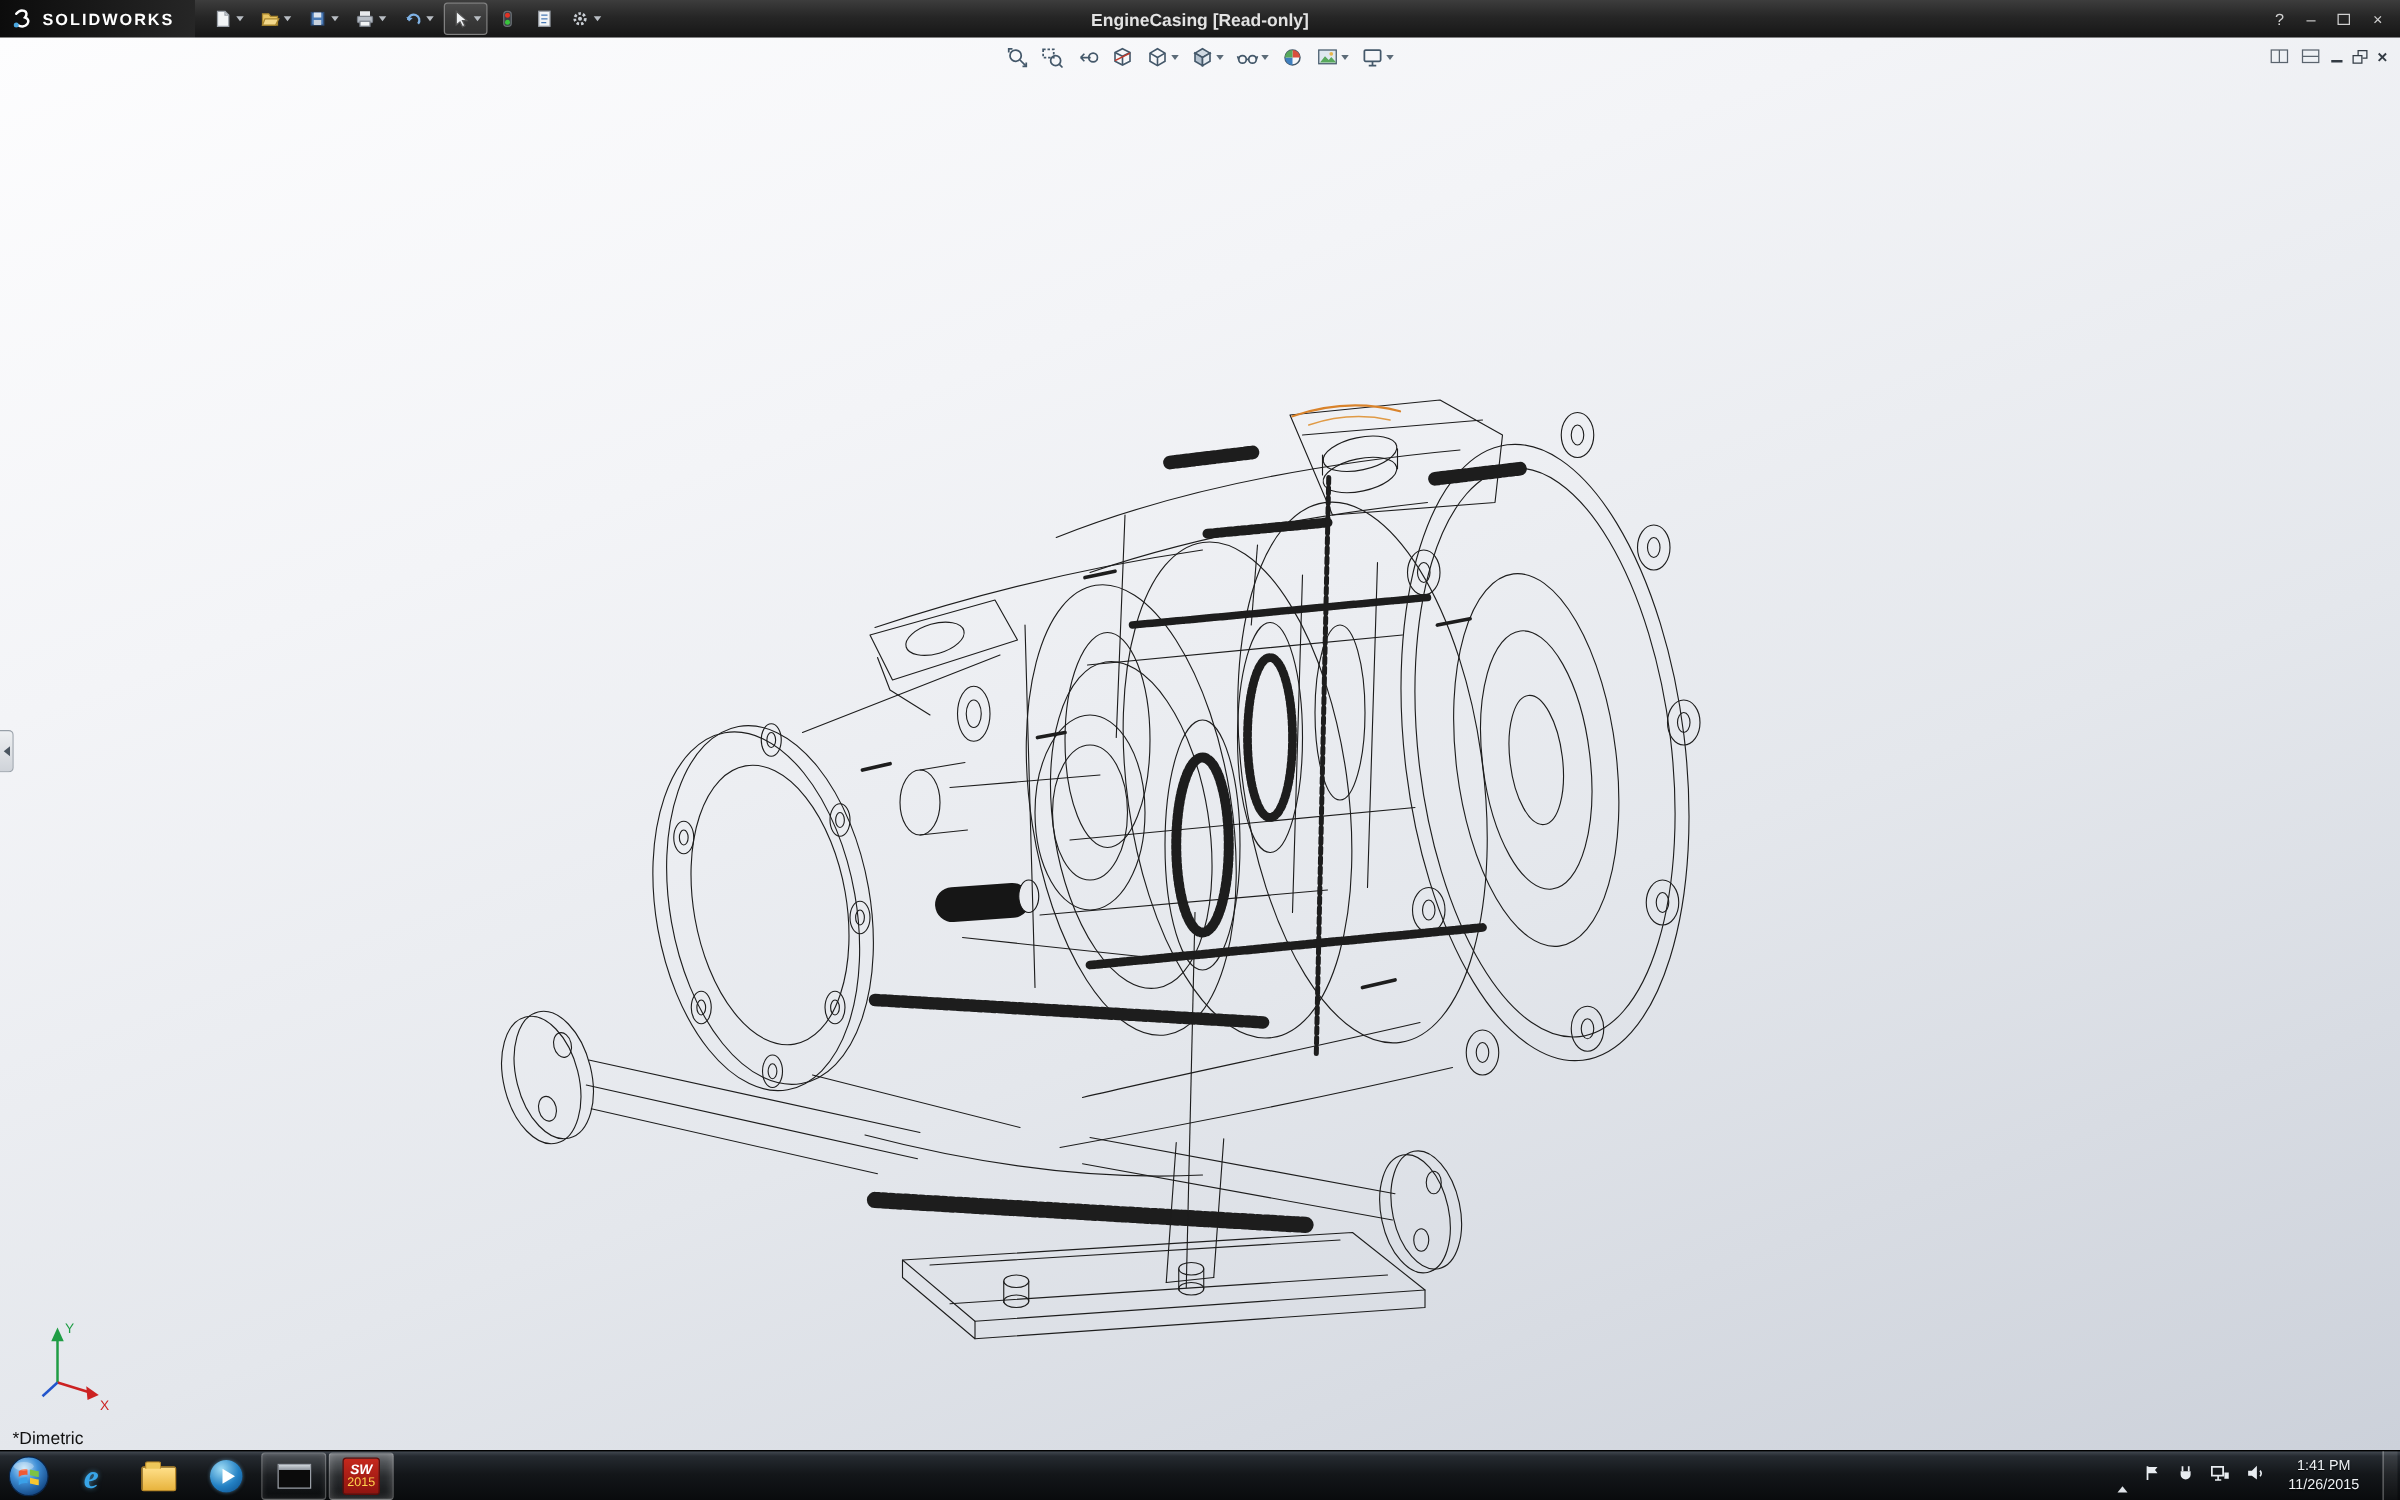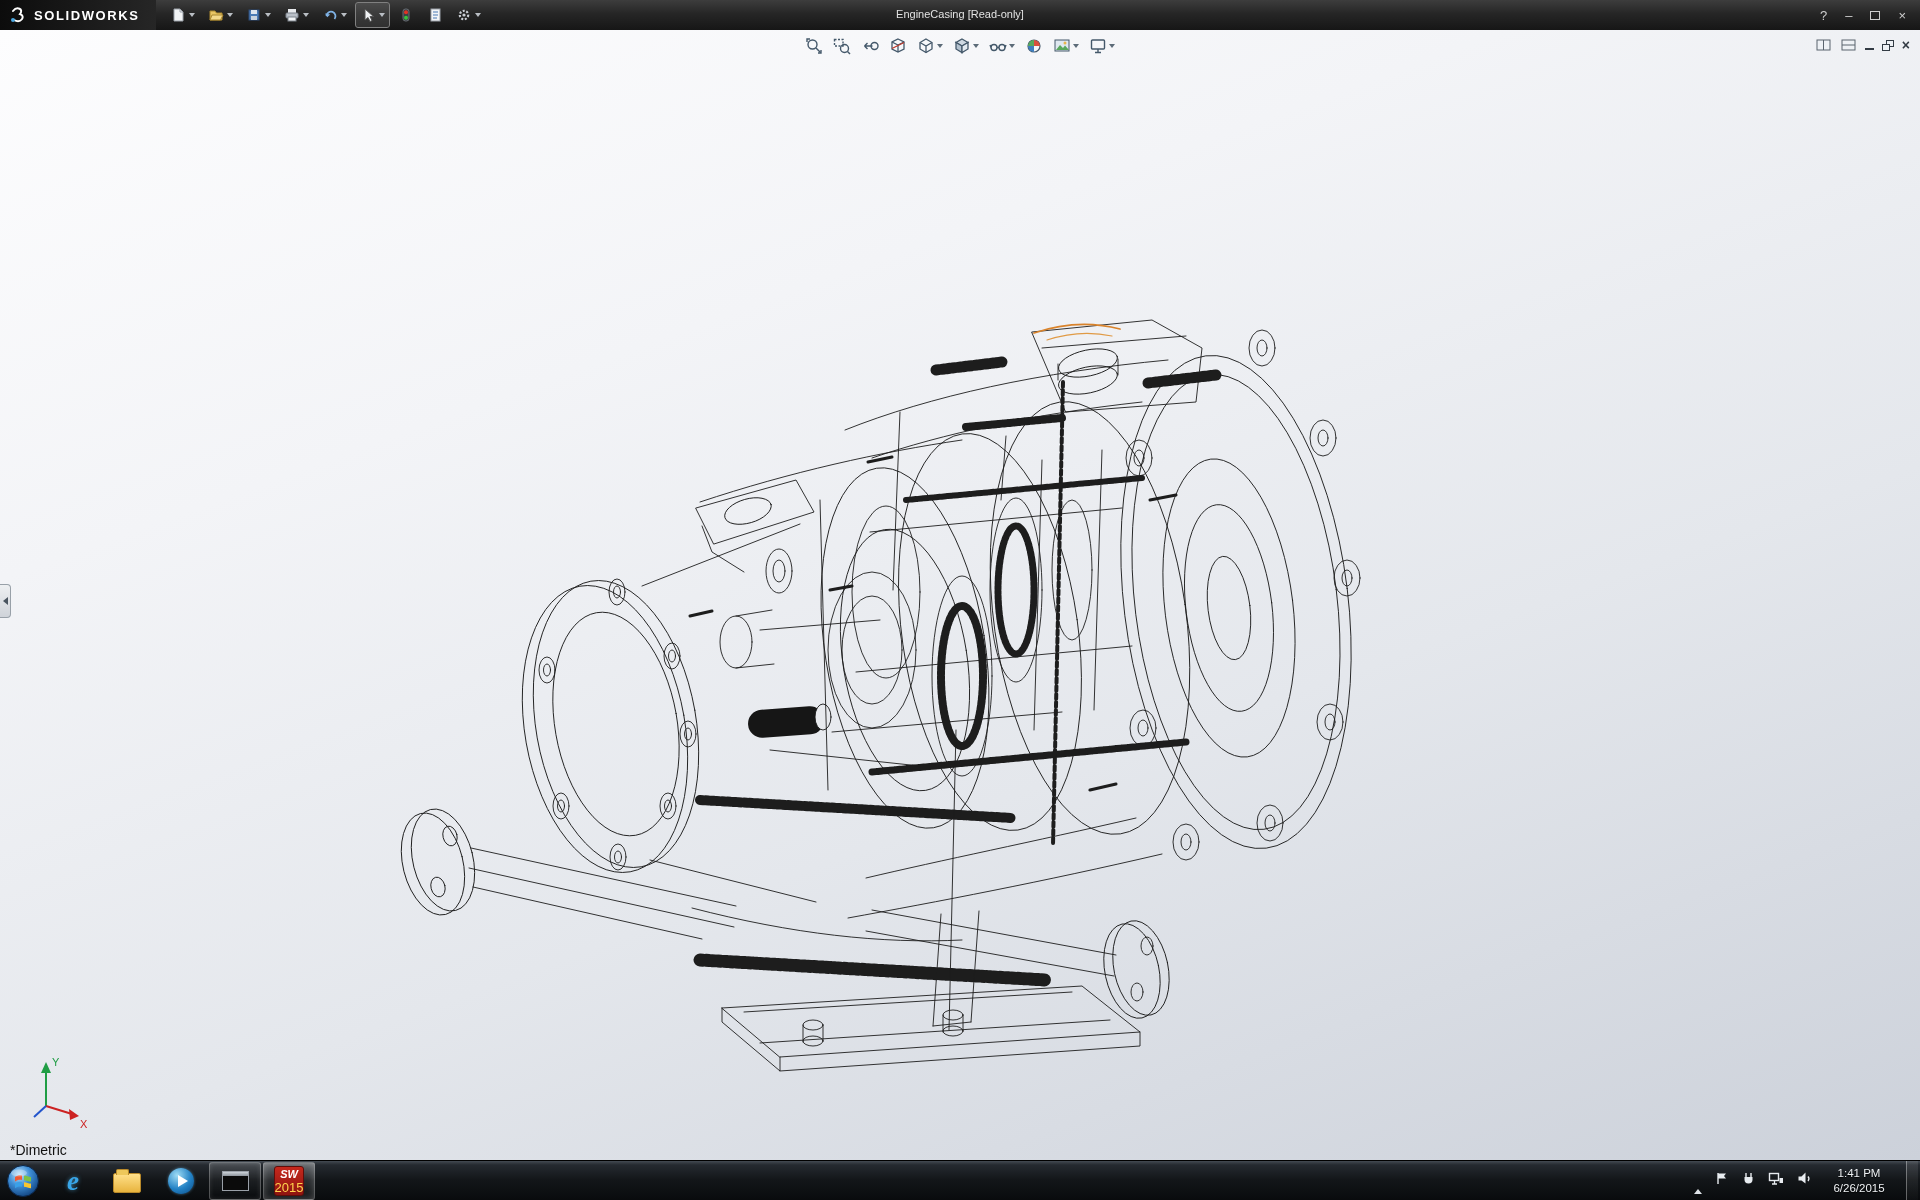--- a/index.html
+++ b/index.html
@@ -10,21 +10,21 @@
   .titlebar { position: absolute; top: 0; left: 0; right: 0; height: 30px;
     background: linear-gradient(#3d3d3d, #262626 45%, #161616);
     display: flex; align-items: center; color: #ddd; }
   .brand { display: flex; align-items: center; gap: 6px; height: 100%; padding: 0 16px 0 8px;
     background: linear-gradient(90deg, #0c0c0c, #262626); }
   .brandtext { color: #fff; font-weight: bold; font-size: 13px; letter-spacing: 1.6px; }
   .tb-tools { display: flex; align-items: center; gap: 5px; padding-left: 10px; }
   .tb-btn { display: flex; align-items: center; gap: 3px; padding: 2px 4px; height: 24px; border-radius: 2px; }
   .tb-btn.active { outline: 1px solid #808080; background: rgba(255,255,255,.10); }
   .caret { width: 0; height: 0; border-left: 3.5px solid transparent; border-right: 3.5px solid transparent; border-top: 4px solid #b9bec4; }
-  .doc-title { position: absolute; left: 50%; transform: translateX(-50%); top: 8px; color: #e2e2e2; font-size: 11px; }
+  .doc-title { position: absolute; left: 50%; transform: translateX(-50%); top: 8px; color: #e2e2e2; font-size: 14px; font-weight: bold; }
   .winctrl { margin-left: auto; display: flex; align-items: center; gap: 18px; padding-right: 14px; color: #cfcfcf; }
   .wbtn { font-size: 13px; line-height: 1; display: flex; align-items: center; }
   .maxbox { display: inline-block; width: 10px; height: 9px; border: 1.5px solid #cfcfcf; }
 
   
   .viewport { position: absolute; top: 30px; left: 0; right: 0; bottom: 40px;
     background: linear-gradient(160deg, #fdfdfe 0%, #f3f4f7 30%, #e4e7ec 62%, #ccd1da 100%); }
   .model { position: absolute; inset: 0; pointer-events: none; }
 
   .hud { position: absolute; top: 6px; left: 50%; transform: translateX(-50%);
@@ -69,21 +69,21 @@
   .wmp { width: 26px; height: 26px; border-radius: 50%;
     background: radial-gradient(circle at 35% 28%, #9fdcf5, #2381c4 55%, #0b4a86);
     display: flex; align-items: center; justify-content: center; box-shadow: 0 0 3px rgba(120,200,250,.5); }
   .play { width: 0; height: 0; border-top: 6px solid transparent; border-bottom: 6px solid transparent; border-left: 10px solid #fff; margin-left: 3px; }
   .cmd { position: relative; width: 27px; height: 20px; background: #0b0b0b; border: 1px solid #9aa0a8; }
   .cmd::before { content: ""; position: absolute; top: 0; left: 0; right: 0; height: 4px;
     background: linear-gradient(#cdd3d9, #8d949c); }
   .swicon { width: 30px; height: 30px; background: linear-gradient(#c5281c, #8e1410); border: 1px solid #5f0d0a;
     border-radius: 3px; display: flex; flex-direction: column; align-items: center; justify-content: center; }
   .swmark { color: #fff; font-weight: bold; font-style: italic; font-size: 11px; line-height: 1.1; }
-  .swyear { color: #ffd34d; font-size: 13px; line-height: 1; }
+  .swyear { color: #ffd34d; font-size: 10px; line-height: 1; }
 
   .tray { margin-left: auto; display: flex; align-items: center; gap: 12px; height: 100%; padding-right: 2px; }
   .chevron { width: 0; height: 0; border-left: 4px solid transparent; border-right: 4px solid transparent; border-bottom: 5px solid #dfe3e8; }
   .clock { text-align: center; color: #eef1f4; font-size: 11.5px; line-height: 1.3; min-width: 70px;
     text-shadow: 0 1px 1px #000; }
   .showdesk { width: 12px; height: 40px; border-left: 1px solid rgba(255,255,255,.35);
     background: linear-gradient(rgba(255,255,255,.10), rgba(255,255,255,.02)); }
 </style>
 </head>
 <body>
@@ -528,19 +528,19 @@
         </svg>
       </div>
       <div>
         <svg width="16" height="15">
           <path d="M2.5 5.5v4h3l4 3v-11l-4 4z" fill="#e8ecf0"></path>
             <path d="M12 5.5a3.5 3.5 0 0 1 0 4.5" fill="none" stroke="#e8ecf0" stroke-width="1.3"></path>
         </svg>
       </div>
       <div class="clock">
         <div>1:41 PM</div>
-        <div>6/26/2015</div>
+        <div>11/26/2015</div>
       </div>
       <div class="showdesk"></div>
     </div>
   </div>
 
 </div>
 
 </body></html>

